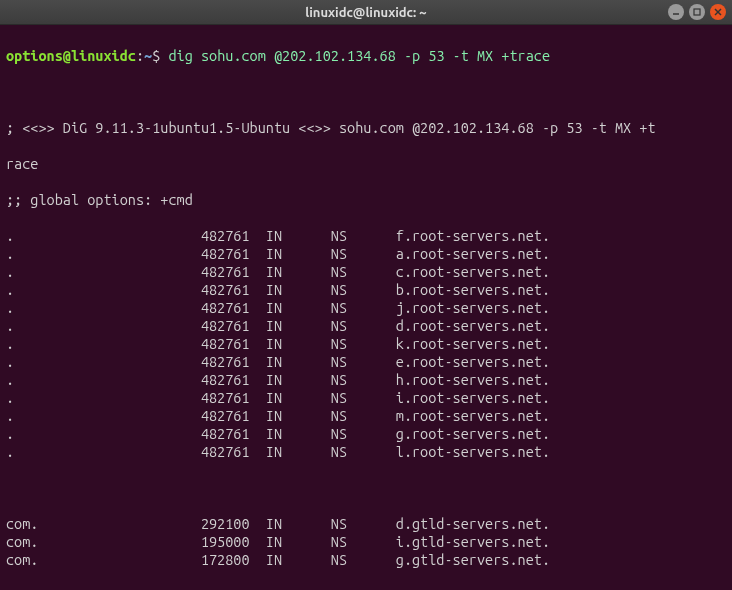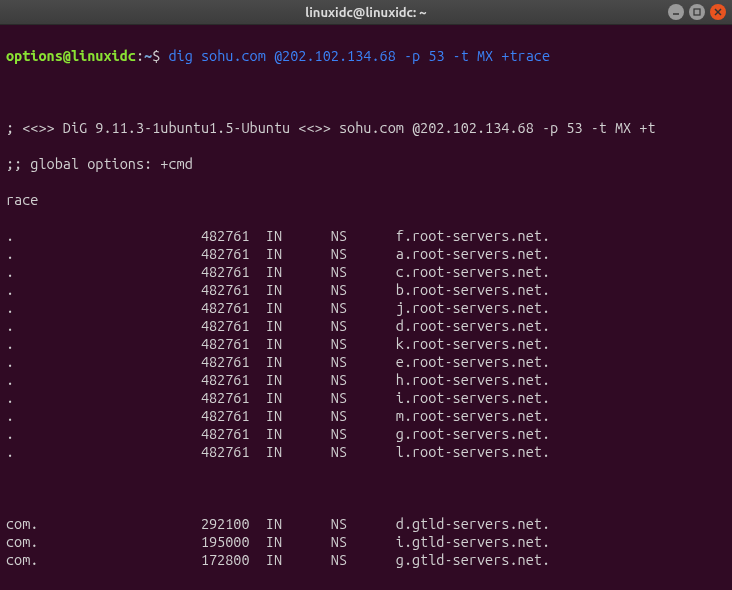--- a/index.html
+++ b/index.html
@@ -72,21 +72,21 @@
       font-weight: bold;
     }
     .prompt-path {
       color: #729fcf;
       font-weight: bold;
     }
     .prompt-sep {
       color: #d0d0d0;
     }
     .cmd {
-      color: #3b82f6;
+      color: #86efac;
     }
     .line {
       display: block;
     }
     .empty-line {
       height: 18px;
     }
   </style>
 </head>
 <body>
@@ -110,18 +110,18 @@
           <line x1="7" y1="1" x2="1" y2="7" stroke="#333" stroke-width="1.5"></line>
         </svg>
     </div>
   </div>
 </div>
 
 <div class="terminal">
 <span class="line"><span class="prompt-user">options@linuxidc</span><span class="prompt-sep">:</span><span class="prompt-path">~</span><span class="prompt-sep">$ </span><span class="cmd">dig sohu.com @202.102.134.68 -p 53 -t MX +trace</span></span>
 <div class="empty-line"></div>
 <span class="line">; &lt;&lt;&gt;&gt; DiG 9.11.3-1ubuntu1.5-Ubuntu &lt;&lt;&gt;&gt; sohu.com @202.102.134.68 -p 53 -t MX +t</span>
+<span class="line">race</span>
 <span class="line">;; global options: +cmd</span>
-<span class="line">race</span>
 <div id="root-records"><span class="line">.                       482761  IN      NS      f.root-servers.net.</span><span class="line">.                       482761  IN      NS      a.root-servers.net.</span><span class="line">.                       482761  IN      NS      c.root-servers.net.</span><span class="line">.                       482761  IN      NS      b.root-servers.net.</span><span class="line">.                       482761  IN      NS      j.root-servers.net.</span><span class="line">.                       482761  IN      NS      d.root-servers.net.</span><span class="line">.                       482761  IN      NS      k.root-servers.net.</span><span class="line">.                       482761  IN      NS      e.root-servers.net.</span><span class="line">.                       482761  IN      NS      h.root-servers.net.</span><span class="line">.                       482761  IN      NS      i.root-servers.net.</span><span class="line">.                       482761  IN      NS      m.root-servers.net.</span><span class="line">.                       482761  IN      NS      g.root-servers.net.</span><span class="line">.                       482761  IN      NS      l.root-servers.net.</span></div>
 <div class="empty-line"></div>
 <div id="com-records"><span class="line">com.                    292100  IN      NS      d.gtld-servers.net.</span><span class="line">com.                    195000  IN      NS      i.gtld-servers.net.</span><span class="line">com.                    172800  IN      NS      g.gtld-servers.net.</span></div>
 </div>
 
 </body></html>

